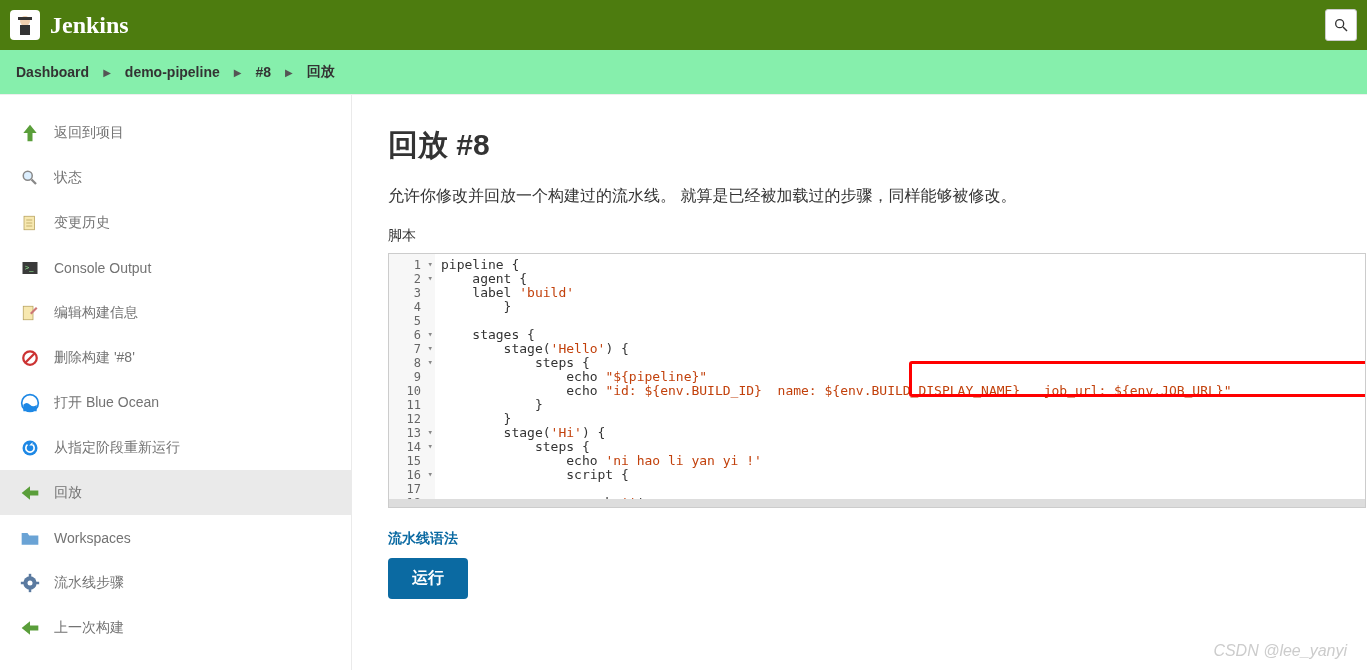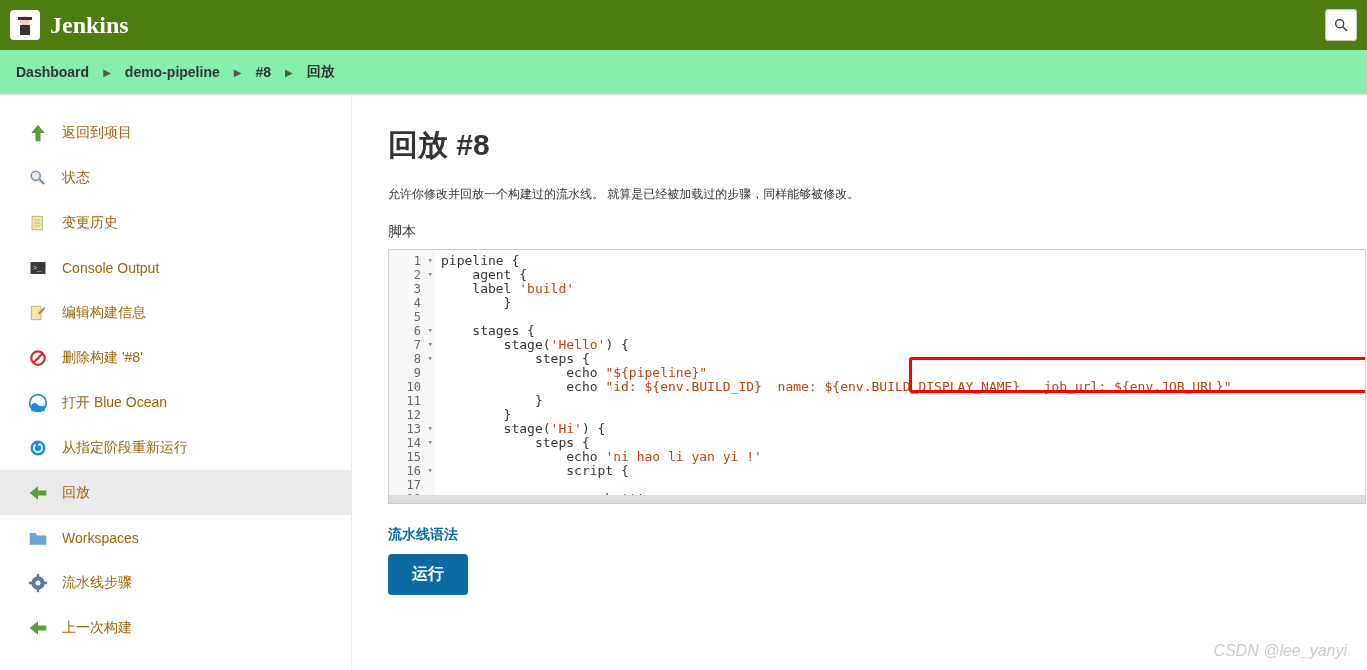--- a/index.html
+++ b/index.html
@@ -7,26 +7,26 @@
 .topbar { background: #4d7c0f; height: 50px; display: flex; align-items: center; justify-content: space-between; padding: 0 10px; }
 .topbar-left { display: flex; align-items: center; }
 .logo-img { width: 30px; height: 30px; background: #fff; border-radius: 4px; margin-right: 10px; display:flex; align-items:center; justify-content:center; font-size:20px; }
 .logo-text { color: #fff; font-size: 24px; font-weight: bold; font-family: Georgia, serif; }
 .search-box { background: #fff; border: 1px solid #ccc; border-radius: 3px; height: 32px; width: 32px; display:flex; align-items:center; justify-content:center; }
 .breadcrumb { height: 45px; display: flex; align-items: center; padding: 0 16px; background: #86efac; border-bottom: 1px solid #eee; }
 .bc-item { font-weight: bold; color: #333; text-decoration:none; }
 .bc-sep { color: #555; margin: 0 14px; font-size: 10px; }
 .main { display: flex; min-height: 575px; }
 .sidebar { width: 352px; border-right: 1px solid #eaeaea; padding-top: 15px; }
-.side-item { display: flex; align-items: center; height: 45px; padding-left: 26px; cursor: pointer; color: #a16207; }
+.side-item { display: flex; align-items: center; height: 45px; padding-left: 18px; cursor: pointer; color: #737373; }
 .side-item.active { background: #eaeaea; }
 .side-item .icn { width: 24px; height: 24px; margin-right: 12px; display:flex; align-items:center; justify-content:center; font-size:18px; }
 .content { flex:1; padding: 30px 0 30px 36px; position: relative; }
 h1 { font-size: 30px; font-weight: bold; margin-bottom: 20px; }
-.desc { font-size: 12px; margin-bottom: 20px; }
+.desc { font-size: 16px; margin-bottom: 20px; }
 .label { font-size: 14px; margin-bottom: 8px; }
 .editor { border: 1px solid #ccc; background: #fff; width: 978px; height: 255px; overflow: hidden; position: relative; }
 .gutter { position: absolute; left:0; top:0; width: 46px; background: #f7f7f7; text-align: right; color: #666; font-family: Consolas, monospace; font-size: 12px; line-height: 14px; padding-top: 4px; }
 .gutter .ln { padding-right: 14px; height:14px; }
 .gutter .fold { position: relative; }
 .gutter .fold::after { content:'▾'; position:absolute; right:2px; top:-1px; font-size:9px; color:#888;}
 .code { position: absolute; left: 52px; top: 4px; white-space: pre; font-family: Consolas, monospace; font-size: 13px; line-height: 14px; color: #333; }
 .str { color: #c2410c; }
 .hl-box { position:absolute; border: 3px solid #FF0000; border-radius: 3px; }
 .ed-scroll { position:absolute; bottom:0; left:0; right:0; height:8px; background:#ddd; }

